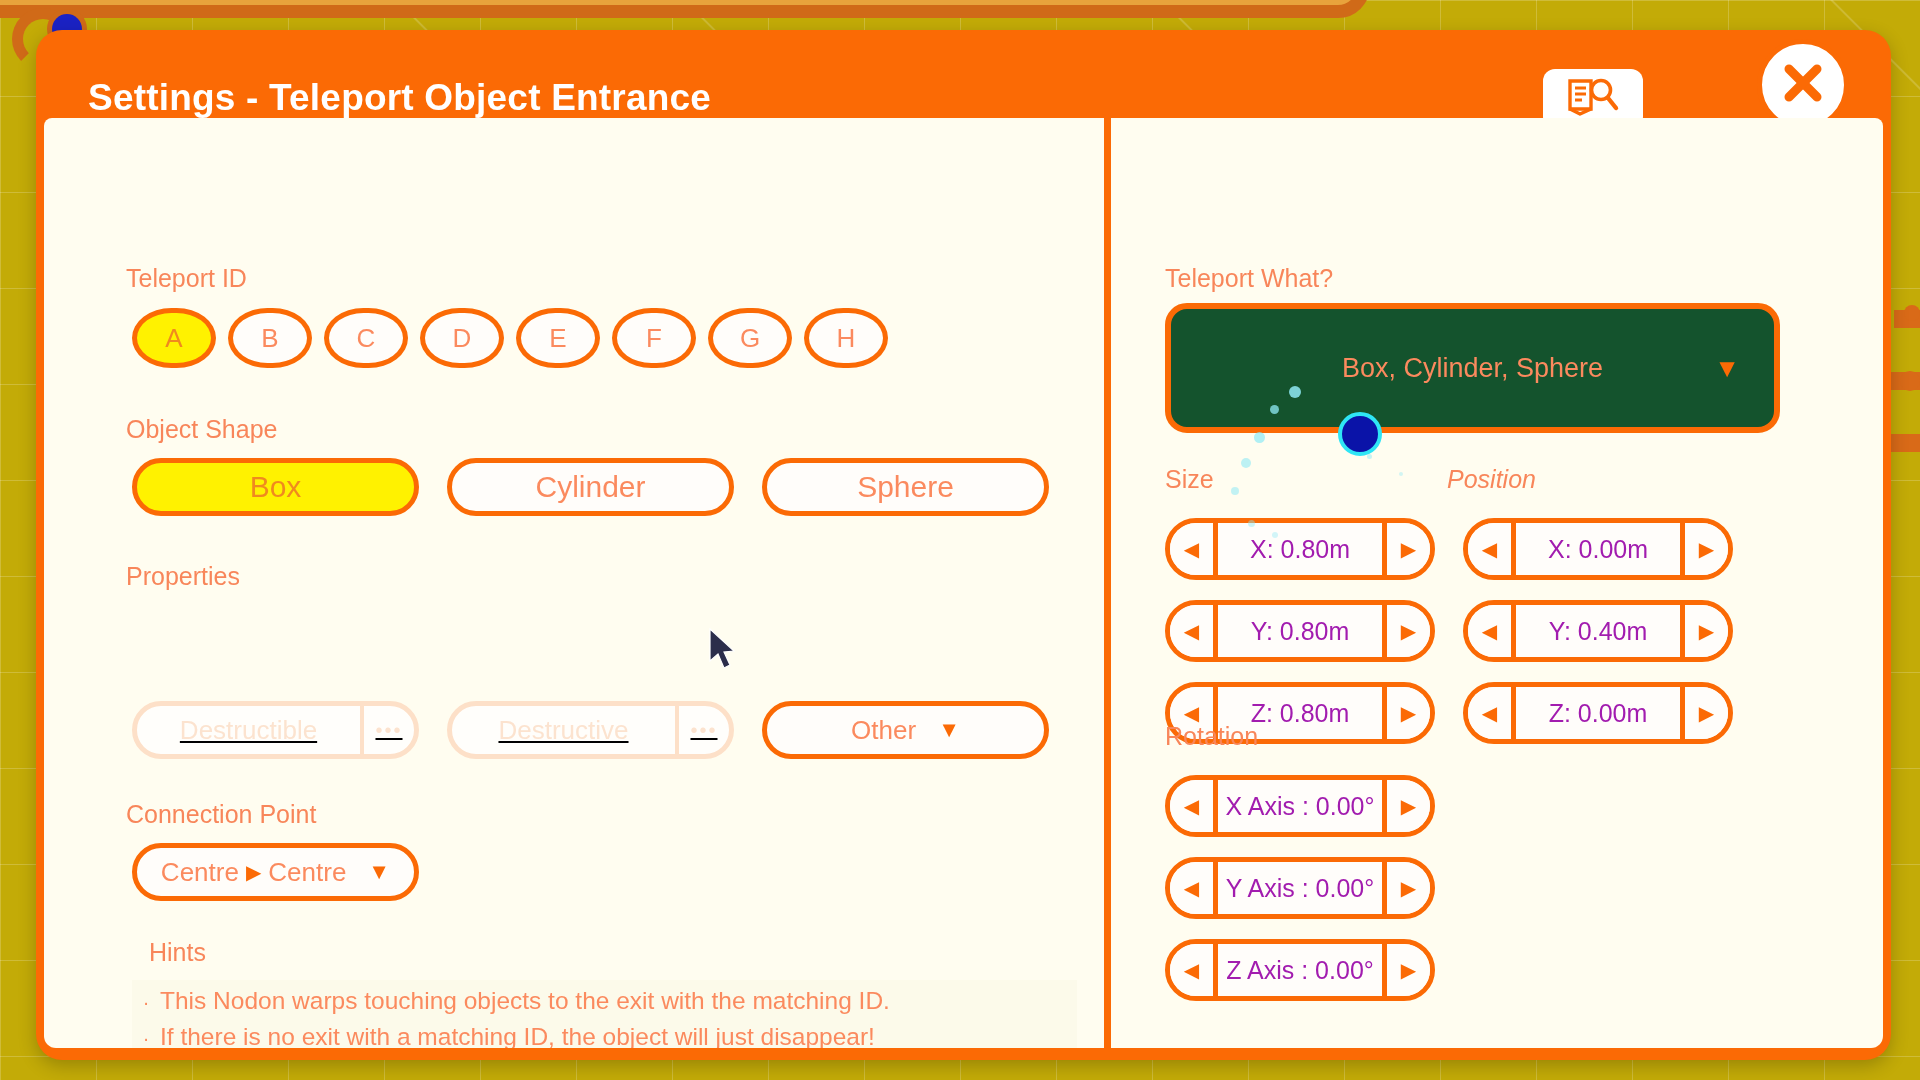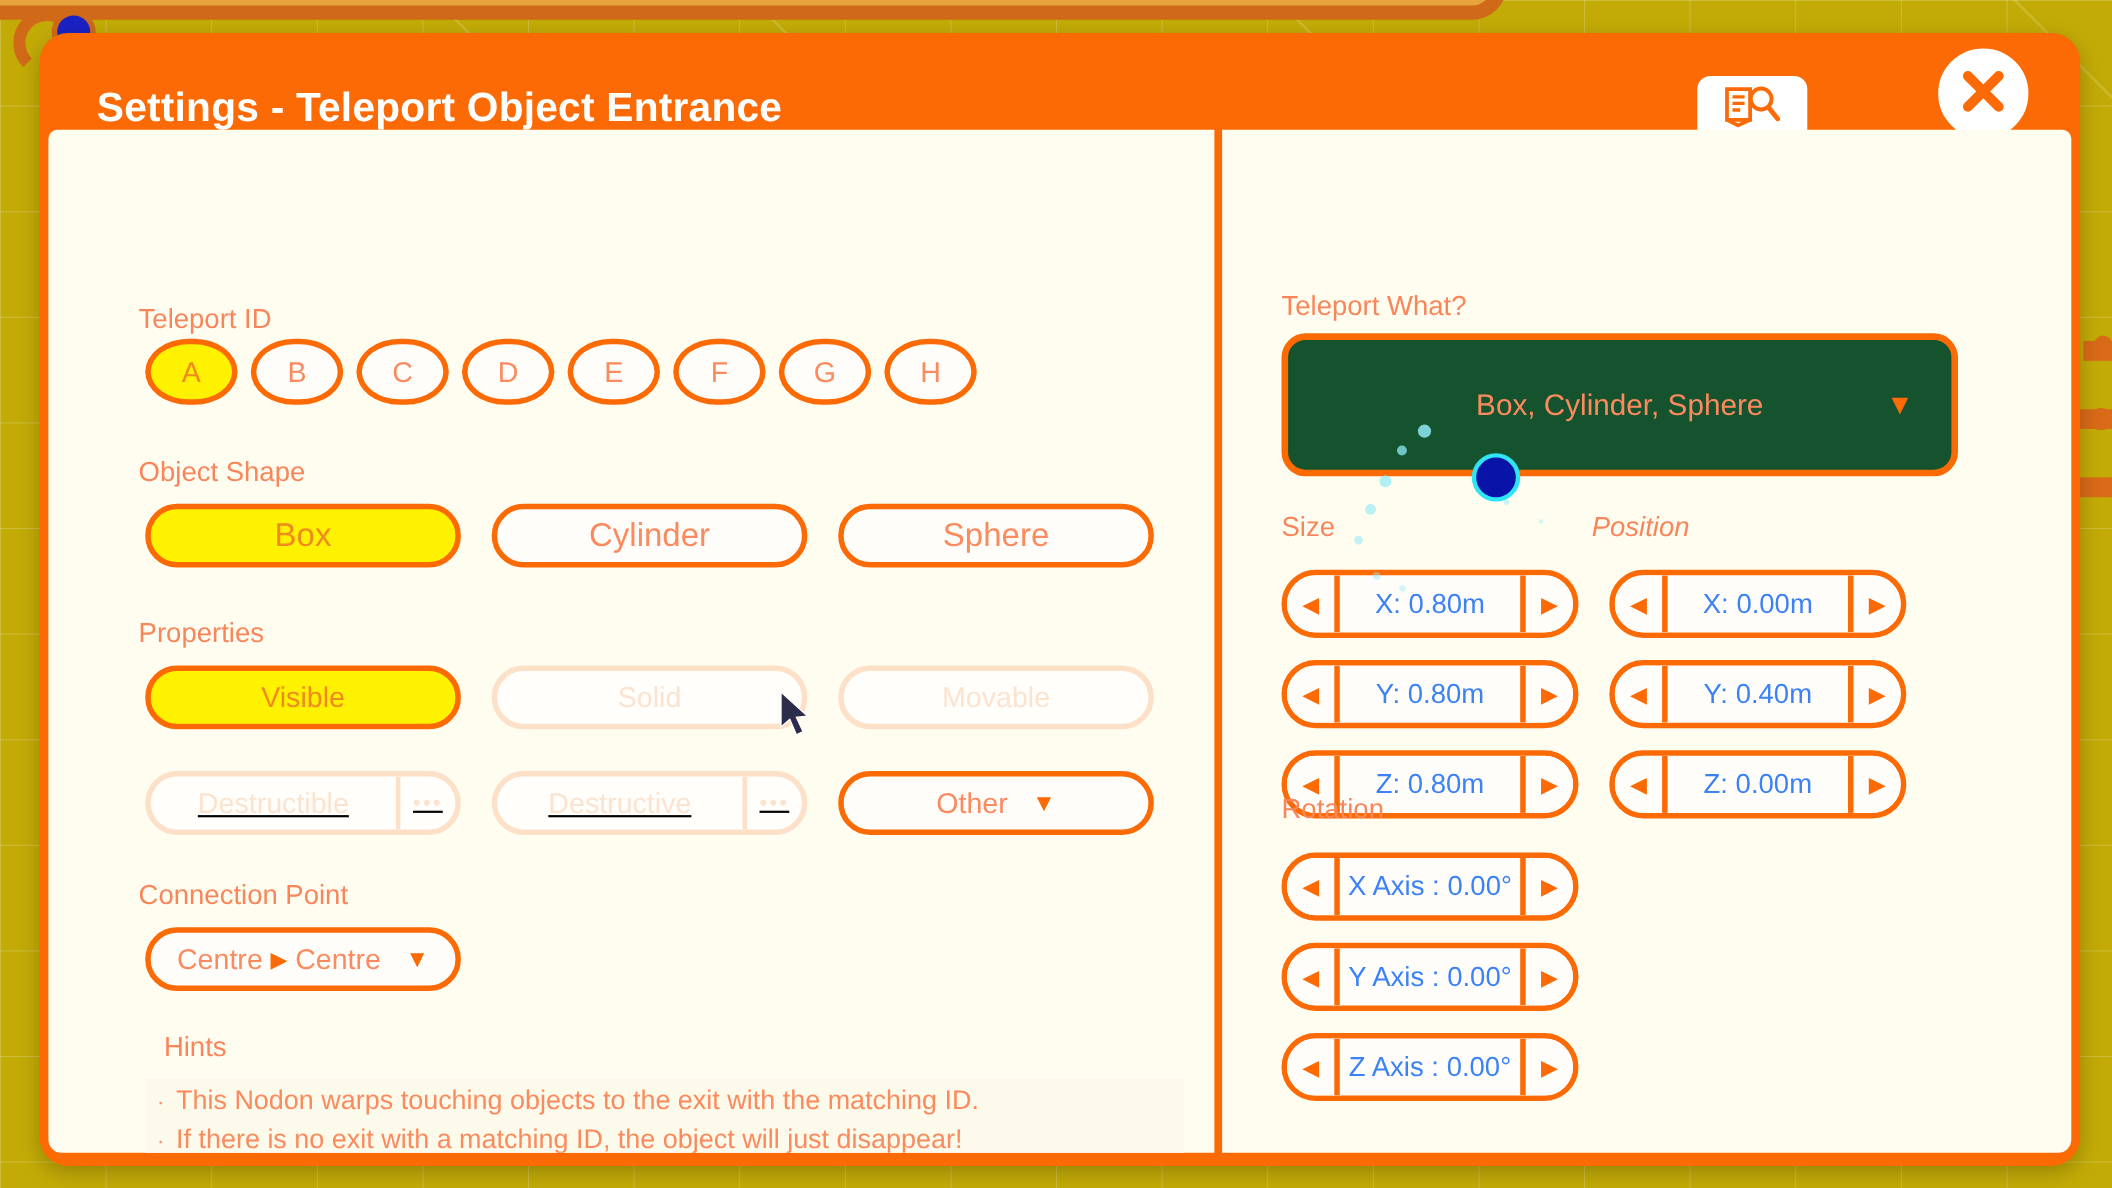--- a/index.html
+++ b/index.html
@@ -270,21 +270,21 @@
     display: flex; align-items: center; justify-content: center;
     color: #fb6a05; font-size: 20px;
     cursor: pointer;
     background: #fffdfa;
   }
   .step-btn.left { border-right: 5px solid #fb6a05; }
   .step-btn.right { border-left: 5px solid #fb6a05; }
   .step-val {
     flex: 1;
     display: flex; align-items: center; justify-content: center;
-    color: #3b82f6; font-size: 25px;
+    color: #a21caf; font-size: 25px;
     white-space: nowrap;
     cursor: pointer;
   }
 
   .col-size { position: absolute; left: 54px; }
   .col-pos  { position: absolute; left: 352px; }
   .col-rot  { position: absolute; left: 54px; }
 
   
   #mouse-cursor {
@@ -358,45 +358,40 @@
           <line x1="40" y1="12" x2="12" y2="40" stroke="#fb6a05" stroke-width="9" stroke-linecap="round"></line>
         </svg>
       </span>
     </div>
   </div>
 
   <div id="body-area">
 
     <div class="panel" id="panel-left">
 
-      <div class="section-label" style="position:absolute;left:82px;top:146px;margin-top:12px;">Teleport ID</div>
+      <div class="section-label" style="position:absolute;left:82px;top:146px;">Teleport ID</div>
       <div id="id-row">
         <div class="pill id-pill selected">A</div>
         <div class="pill id-pill">B</div>
         <div class="pill id-pill">C</div>
         <div class="pill id-pill">D</div>
         <div class="pill id-pill">E</div>
         <div class="pill id-pill">F</div>
         <div class="pill id-pill">G</div>
         <div class="pill id-pill">H</div>
       </div>
 
       <div class="section-label" style="position:absolute;left:82px;top:297px;">Object Shape</div>
       <div id="shape-row">
         <div class="pill shape-pill selected">Box</div>
         <div class="pill shape-pill">Cylinder</div>
         <div class="pill shape-pill">Sphere</div>
       </div>
 
       <div class="section-label" style="position:absolute;left:82px;top:444px;">Properties</div>
-      <div id="prop-row-1">
-        <div class="pill prop-pill selected">Visible</div>
-        <div class="pill prop-pill disabled">Solid</div>
-        <div class="pill prop-pill disabled">Movable</div>
-      </div>
       <div id="prop-row-2">
         <div class="split-pill">
           <div class="split-main">Destructible</div>
           <div class="split-more">•••</div>
         </div>
         <div class="split-pill">
           <div class="split-main">Destructive</div>
           <div class="split-more">•••</div>
         </div>
         <div class="pill prop-pill">

